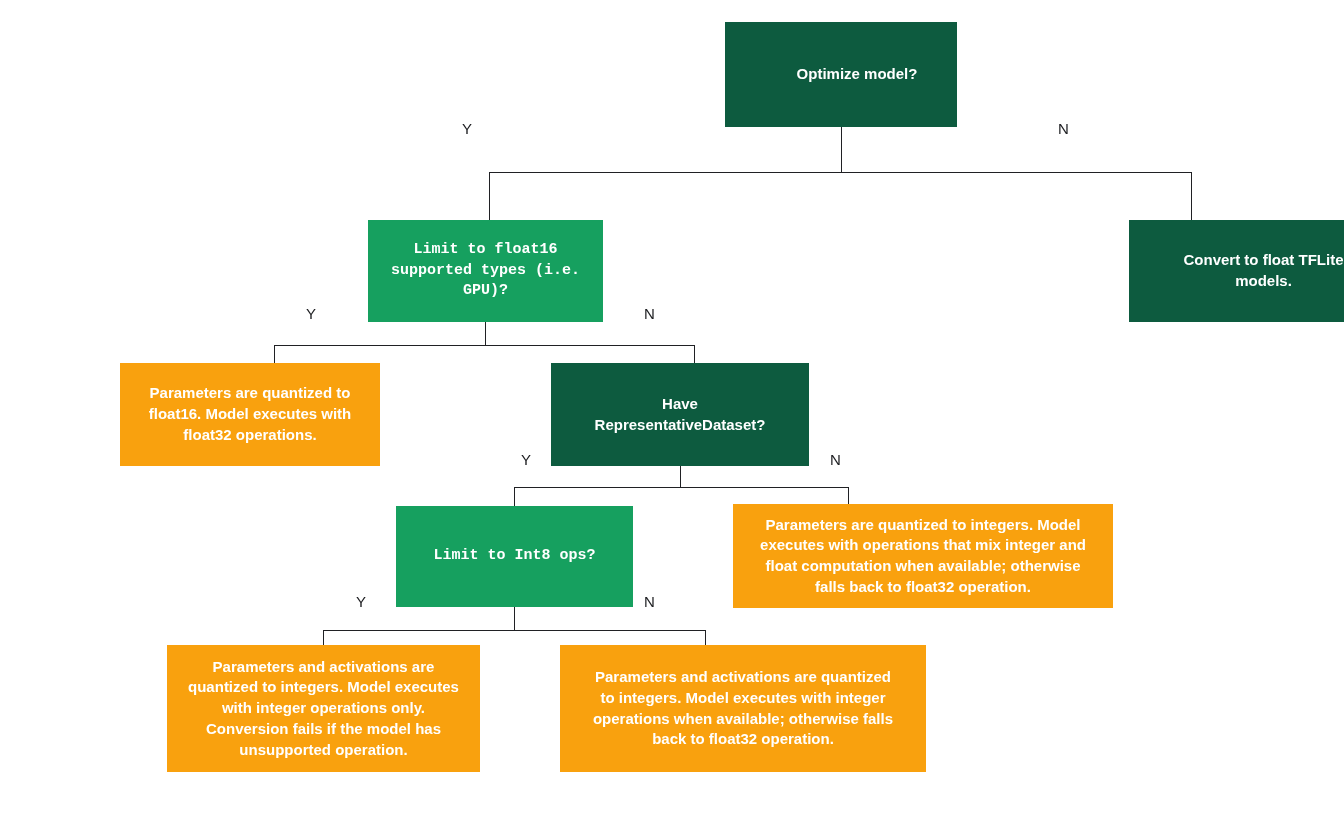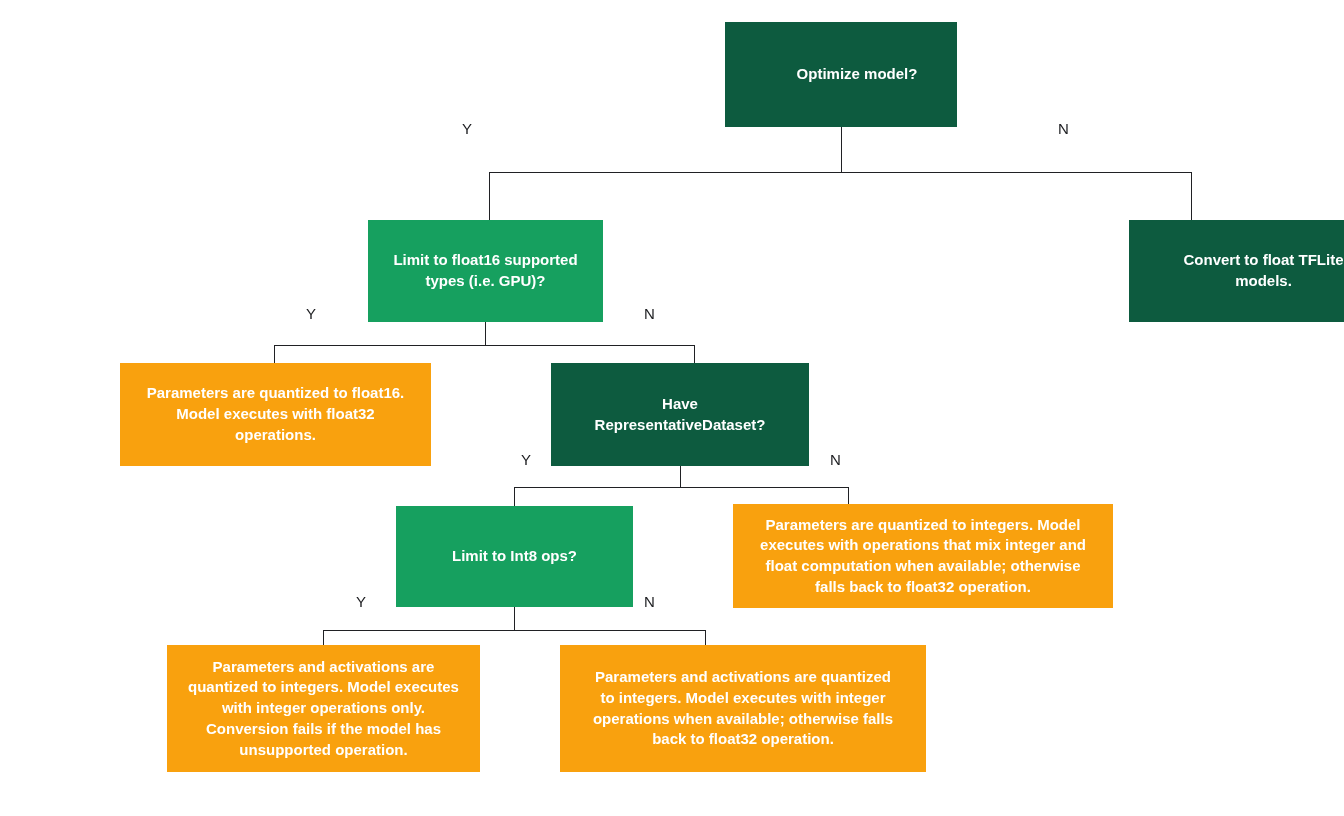--- a/index.html
+++ b/index.html
@@ -22,21 +22,21 @@
       align-items: center;
       justify-content: center;
       text-align: center;
       color: #ffffff;
       font-weight: bold;
       font-size: 15px;
       line-height: 1.38;
       padding: 8px 14px;
     }
     .node.dark   { background: var(--dark-green, #0D5B3F); padding-left: 46px; }
-    .node.green  { background: var(--green, #16A05F); }
+    .node.green  { background: var(--green, #16A05F); font-family: Liberation Mono, monospace; }
     .node.orange { background: var(--orange, #F9A10E); }
     .line {
       position: absolute;
       background: var(--line, #202124);
     }
     .edge-label {
       position: absolute;
       font-size: 15px;
       color: var(--label, #202124);
       font-weight: 400;
@@ -81,21 +81,21 @@
   </div>
 
   <div class="node green" style="left:368px; top:220px; width:235px; height:102px;">
     <span>Limit to float16 supported types (i.e. GPU)?</span>
   </div>
 
   <div class="node dark" style="left:1129px; top:220px; width:237px; height:102px;">
     <span>Convert to float TFLite models.</span>
   </div>
 
-  <div class="node orange" style="left:120px; top:363px; width:311px; height:103px; padding:8px 26px;">
+  <div class="node orange" style="left:120px; top:363px; width:260px; height:103px; padding:8px 26px;">
     <span>Parameters are quantized to float16. Model executes with float32 operations.</span>
   </div>
 
   <div class="node dark" style="left:551px; top:363px; width:258px; height:103px; padding:8px 40px;">
     <span>Have RepresentativeDataset?</span>
   </div>
 
   <div class="node green" style="left:396px; top:506px; width:237px; height:101px;text-align:center;">
     <span>Limit to Int8 ops?</span>
   </div>

